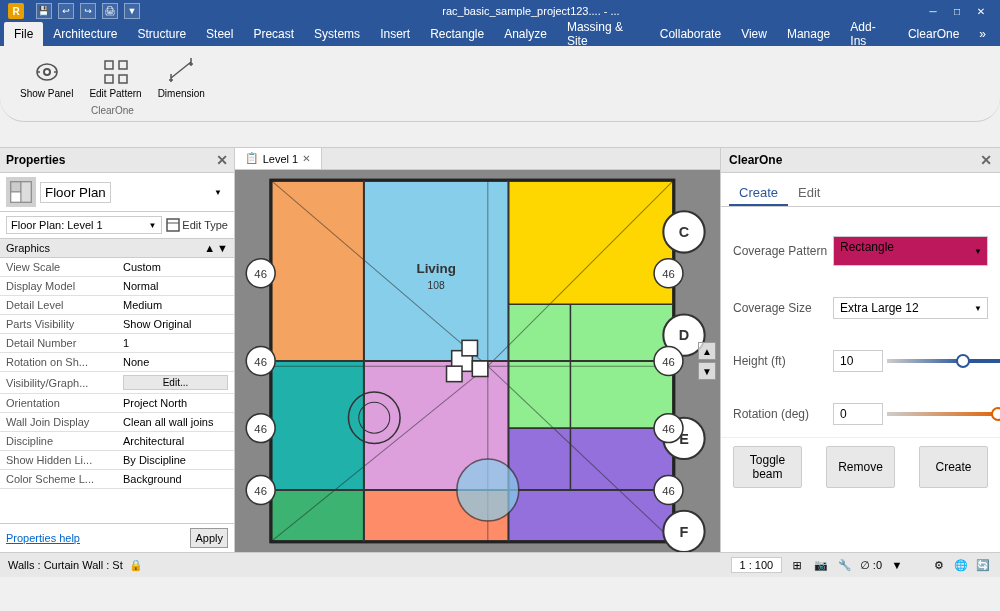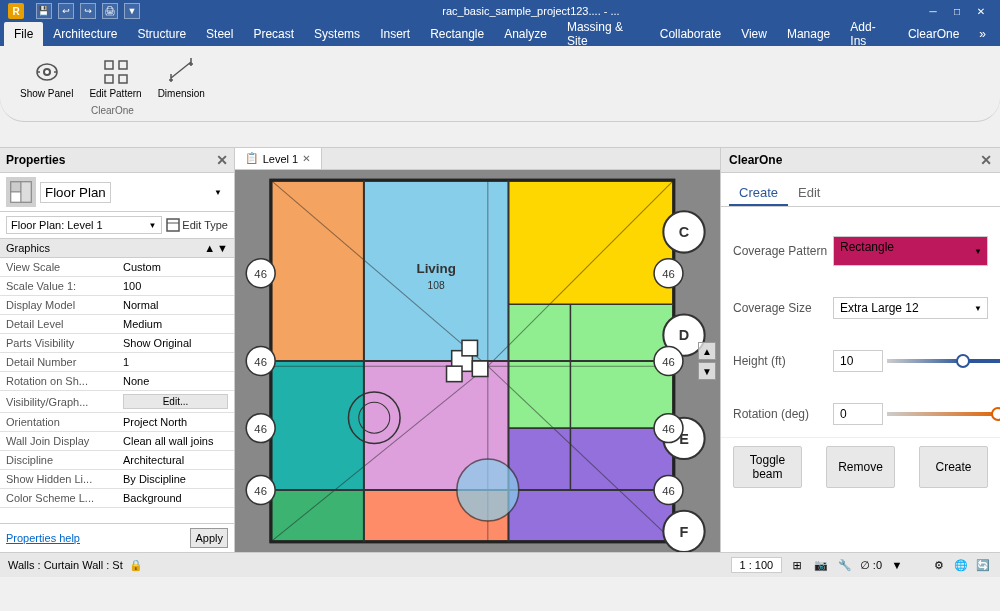--- a/index.html
+++ b/index.html
@@ -233,24 +233,20 @@
       </div>
     </div>
     <div style="flex:1;overflow-y:auto;">
       <table class="props-table">
         <tbody id="props-tbody">
             <tr>
               <td>View Scale</td>
               <td>Custom</td>
             </tr>
             <tr>
-              <td>Scale Value 1:</td>
-              <td>100</td>
-            </tr>
-            <tr>
               <td>Display Model</td>
               <td>Normal</td>
             </tr>
             <tr>
               <td>Detail Level</td>
               <td>Medium</td>
             </tr>
             <tr>
               <td>Parts Visibility</td>
               <td>Show Original</td>

